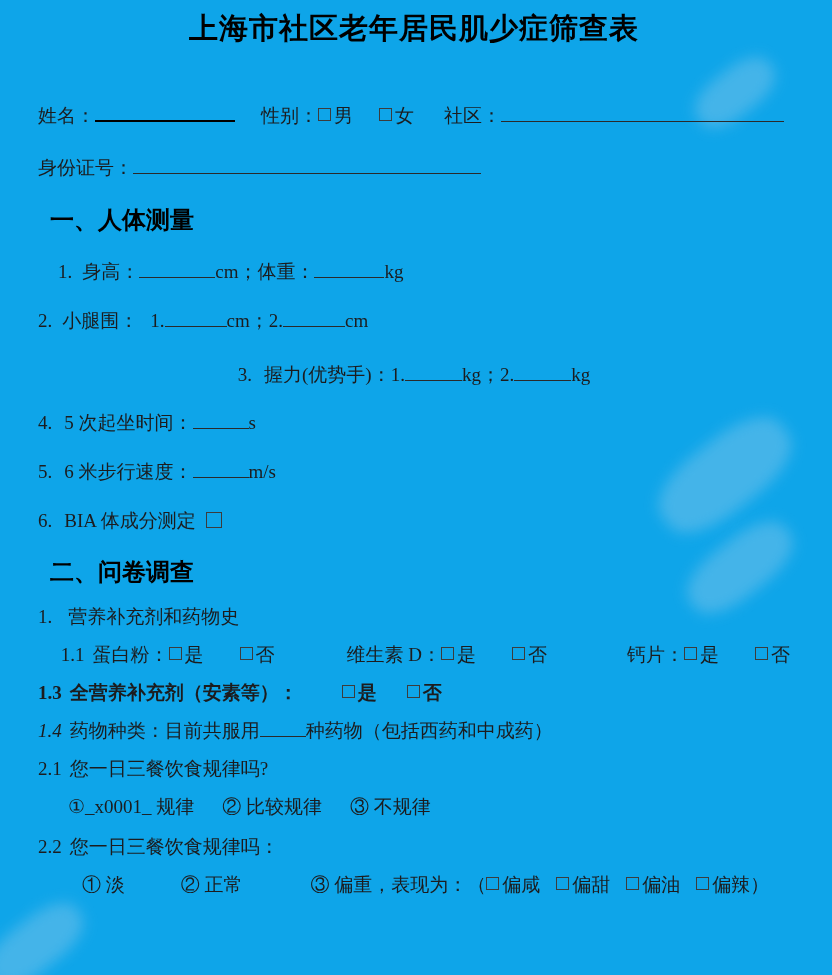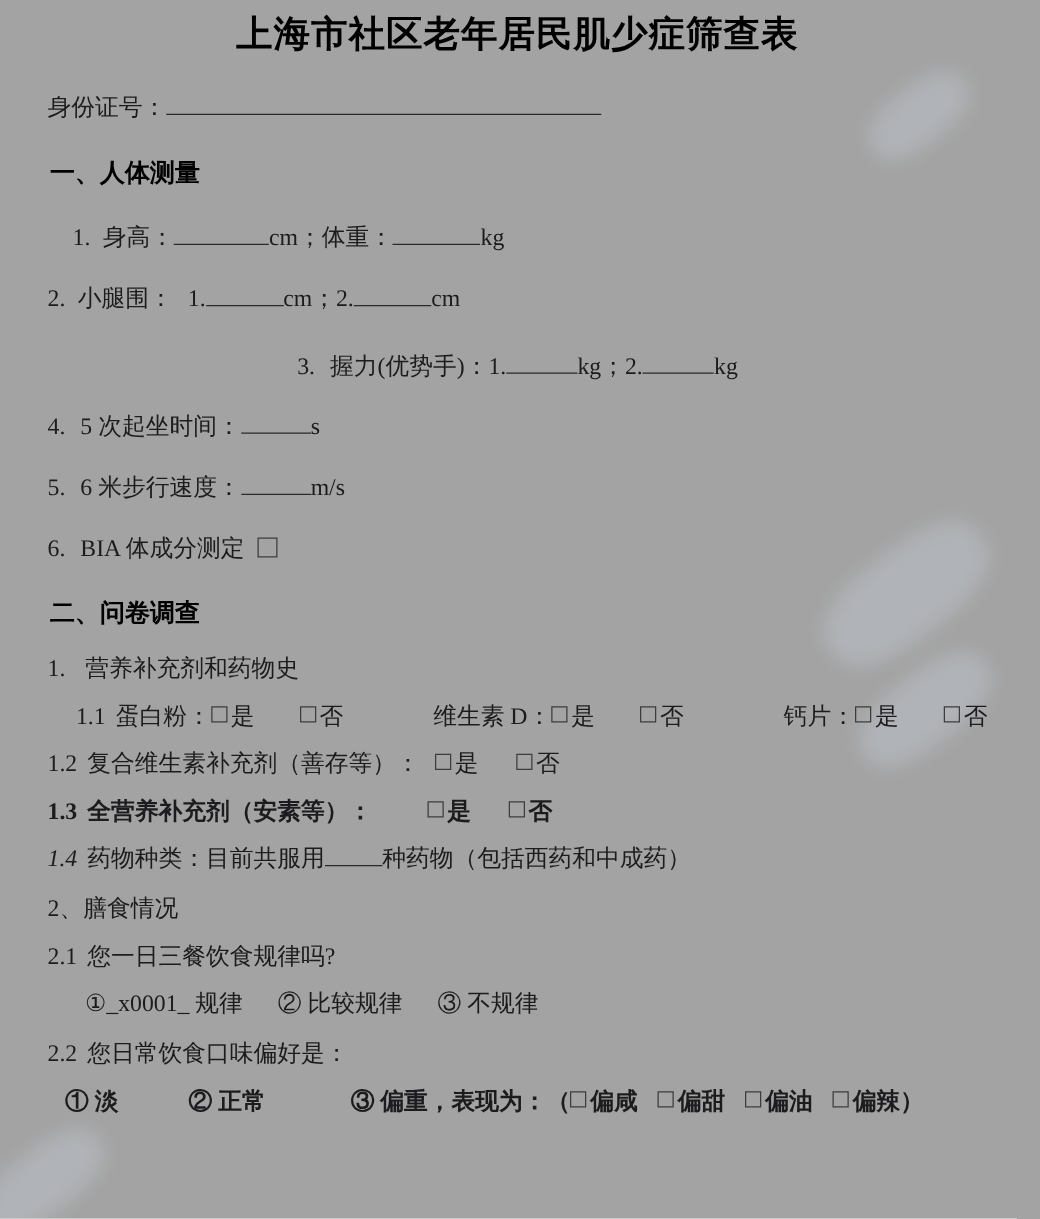--- a/index.html
+++ b/index.html
@@ -1,35 +1,35 @@
 <!DOCTYPE html>
 <html><head>
 <meta charset="utf-8">
 <style>
   html,body{margin:0;padding:0;background:#ffffff;}
   .page{
     position:relative;
     width:832px;height:975px;
-    background:#a3a3a3;
+    background:#0ea5e9;
     font-family:"Liberation Serif","DejaVu Serif",serif;
     color:#1c1c1e;
     font-size:19px;
     overflow:hidden;
     box-sizing:border-box;
   }
   .content{position:relative;padding:8px 42px 0 38px;z-index:2;}
   .doc-title{
     font-family:"Liberation Sans","DejaVu Sans",sans-serif;
     font-size:29px;font-weight:700;color:#000;
     text-align:center;margin:0;line-height:40px;letter-spacing:1px;
   }
   .sec-heading{
-    font-family:Liberation Sans, sans-serif;
-    font-size:20px;font-weight:700;color:#000;
-    margin:2px;line-height:27px;
+    font-family:Liberation Serif, serif;
+    font-size:24px;font-weight:700;color:#000;
+    margin:12px;line-height:27px;
   }
   .row{line-height:26px;white-space:nowrap;}
   .num{margin-right:10px;}
   .bl{
     display:inline-block;height:17px;
     border-bottom:1px solid #2a2a2a;
     vertical-align:baseline;
   }
   .bl-bold{border-bottom:2px solid #000;}
   .cb{
@@ -58,20 +58,23 @@
 <div class="page">
   <div class="wm wm1"></div>
   <div class="wm wm2"></div>
   <div class="wm wm3"></div>
   <div class="wm wm4"></div>
 
   <div class="content">
 
     <h1 class="doc-title">上海市社区老年居民肌少症筛查表</h1>
 
+    <div class="row" style="margin-top:55px;">
+      <span>姓名：</span><span class="bl bl-bold" style="width:140px;"></span><span style="margin-left:26px;">性别：</span><span class="cbitem"><span class="cb"></span><span>男</span></span><span class="cbitem" style="margin-left:26px;"><span class="cb"></span><span>女</span></span><span style="margin-left:30px;">社区：</span><span class="bl" style="width:283px;"></span>
+    </div>
 
     <div class="row" style="margin-top:26px;">
       <span>身份证号：</span><span class="bl" style="width:348px;"></span>
     </div>
 
     <h2 class="sec-heading" style="margin-top:26px;">一、人体测量</h2>
 
     <div class="row" style="margin-top:25px;margin-left:20px;">
       <span class="num">1.</span><span>身高：</span><span class="bl" style="width:76px;"></span><span>cm；体重：</span><span class="bl" style="width:70px;"></span><span>kg</span>
     </div>
@@ -99,46 +102,40 @@
     <h2 class="sec-heading" style="margin-top:25px;">二、问卷调查</h2>
 
     <div class="row" style="margin-top:18px;">
       <span class="num" style="margin-right:16px;">1.</span><span>营养补充剂和药物史</span>
     </div>
 
     <div class="row" style="margin-top:12px;text-align:right;">
       <span class="num" style="margin-right:8px;">1.1</span><span>蛋白粉：</span><span class="cbitem"><span class="cb"></span><span>是</span></span><span class="cbitem" style="margin-left:36px;"><span class="cb"></span><span>否</span></span><span style="margin-left:72px;">维生素 D：</span><span class="cbitem"><span class="cb"></span><span>是</span></span><span class="cbitem" style="margin-left:36px;"><span class="cb"></span><span>否</span></span><span style="margin-left:80px;">钙片：</span><span class="cbitem"><span class="cb"></span><span>是</span></span><span class="cbitem" style="margin-left:36px;"><span class="cb"></span><span>否</span></span>
     </div>
 
-    <div class="row" style="margin-top:12px;">
-      <span class="num" style="margin-right:8px;">1.2</span><span>复合维生素补充剂（善存等）：</span><span class="cbitem" style="margin-left:12px;"><span class="cb"></span><span>是</span></span><span class="cbitem" style="margin-left:30px;"><span class="cb"></span><span>否</span></span>
-    </div>
 
     <div class="row" style="margin-top:12px;font-weight:bold;">
       <span class="num" style="margin-right:8px;">1.3</span><span>全营养补充剂（安素等）：</span><span class="cbitem" style="margin-left:44px;"><span class="cb"></span><span>是</span></span><span class="cbitem" style="margin-left:30px;"><span class="cb"></span><span>否</span></span>
     </div>
 
     <div class="row" style="margin-top:12px;">
       <span class="num" style="margin-right:8px;font-style:italic;">1.4</span><span>药物种类：目前共服用</span><span class="bl" style="width:46px;"></span><span>种药物（包括西药和中成药）</span>
     </div>
 
-    <div class="row" style="margin-top:14px;">
-      <span>2、</span><span>膳食情况</span>
-    </div>
 
     <div class="row" style="margin-top:12px;">
       <span class="num" style="margin-right:8px;">2.1</span><span>您一日三餐饮食规律吗?</span>
     </div>
 
     <div class="row" style="margin-top:12px;margin-left:30px;">
       <span>①_x0001_ 规律</span><span style="margin-left:28px;">② 比较规律</span><span style="margin-left:28px;">③ 不规律</span>
     </div>
 
     <div class="row" style="margin-top:14px;">
-      <span class="num" style="margin-right:8px;">2.2</span><span>您日常饮食口味偏好是：</span>
+      <span class="num" style="margin-right:8px;">2.2</span><span>您一日三餐饮食规律吗：</span>
     </div>
 
-    <div class="row" style="margin-top:12px;margin-left:14px;font-weight:bold;">
+    <div class="row" style="margin-top:12px;margin-left:44px;">
       <span>① 淡</span><span style="margin-left:56px;">② 正常</span><span style="margin-left:68px;">③ 偏重，表现为：（</span><span class="cbitem"><span class="cb"></span><span>偏咸</span></span><span class="cbitem" style="margin-left:16px;"><span class="cb"></span><span>偏甜</span></span><span class="cbitem" style="margin-left:16px;"><span class="cb"></span><span>偏油</span></span><span class="cbitem" style="margin-left:16px;"><span class="cb"></span><span>偏辣</span></span><span>）</span>
     </div>
 
   </div>
 </div>
 
 </body></html>

